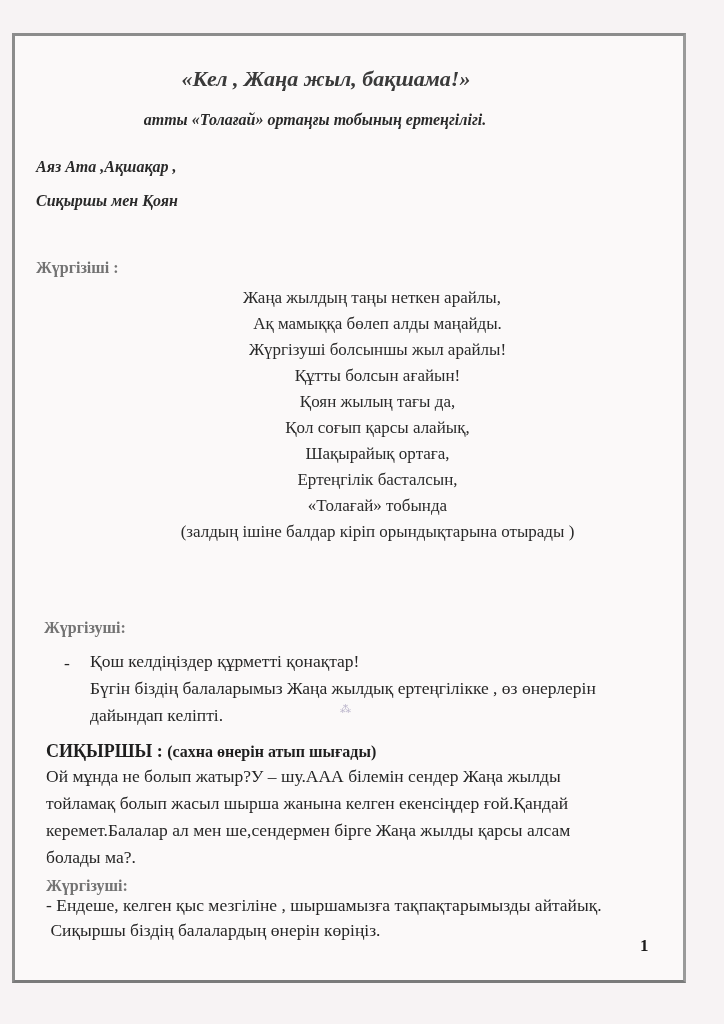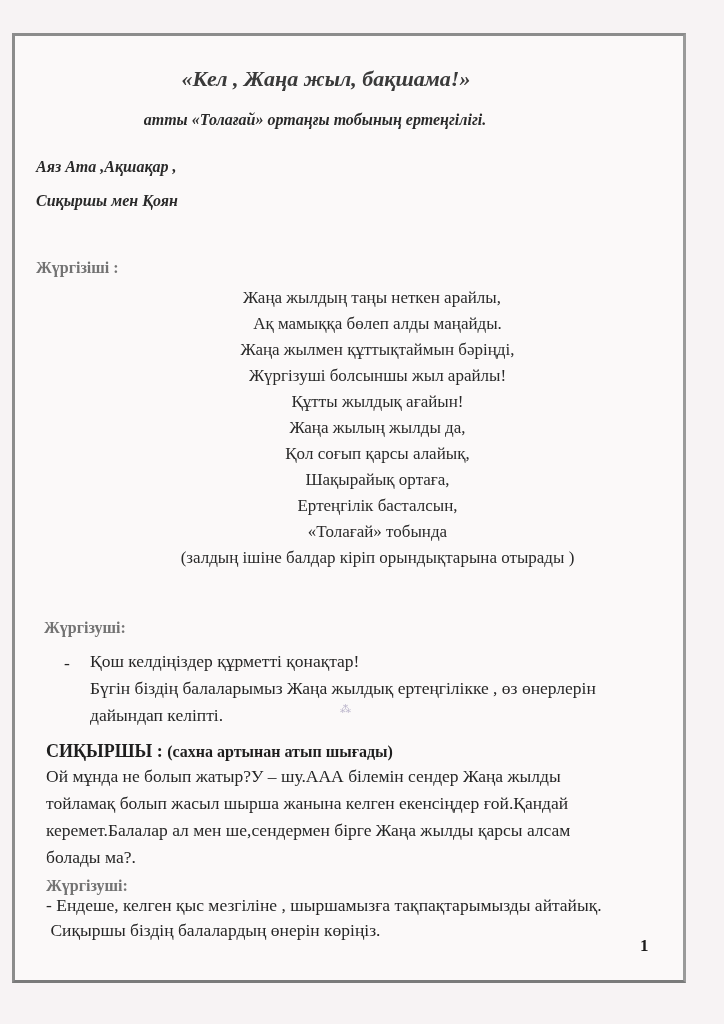--- a/index.html
+++ b/index.html
@@ -127,45 +127,44 @@
 <div class="abs subtitle">атты «Толағай» ортаңғы  тобының ертеңгілігі.</div>
 
 <div class="abs cast" style="top:158px;">Аяз Ата ,Ақшақар ,</div>
 <div class="abs cast" style="top:192px;">Сиқыршы  мен Қоян</div>
 
 <div class="abs speaker" style="top:259px;">Жүргізіші :</div>
 
 <div class="abs poem">
   <div class="p1">Жаңа жылдың таңы неткен арайлы,</div>
   <div>Ақ  мамыққа бөлеп алды маңайды.</div>
-  <div>Жаңа жылмен құттықтаймын бәріңді,</div>
   <div>Жүргізуші болсыншы  жыл арайлы!</div>
-  <div>Құтты жылдық ағайын!</div>
-  <div>Жаңа жылың жылды да,</div>
+  <div>Құтты болсын ағайын!</div>
+  <div>Қоян жылың тағы да,</div>
   <div>Қол соғып қарсы алайық,</div>
   <div>Шақырайық ортаға,</div>
   <div>Ертеңгілік басталсын,</div>
   <div>«Толағай»  тобында</div>
   <div>(залдың  ішіне балдар кіріп орындықтарына отырады )</div>
 </div>
 
 <div class="abs speaker" style="top:619px; left:44px;">Жүргізуші:</div>
 
 <div class="abs bullet-dash body-text">-</div>
 <div class="abs greet body-text">
   <div>Қош келдіңіздер құрметті қонақтар!</div>
   <div>Бүгін біздің балаларымыз Жаңа жылдық ертеңгілікке , өз өнерлерін</div>
   <div>дайындап келіпті.</div>
 </div>
 
 <div class="abs smudge">⁂</div>
 
 <div class="abs magic-head">
   <span>СИҚЫРШЫ :</span>
-  <span class="paren">(сахна артынан атып шығады)</span>
+  <span class="paren">(сахна өнерін атып шығады)</span>
 </div>
 <div class="abs magic-body body-text">
   <div>Ой мұнда не болып жатыр?У – шу.ААА білемін сендер Жаңа жылды</div>
   <div>тойламақ болып жасыл шырша жанына келген екенсіңдер ғой.Қандай</div>
   <div>керемет.Балалар ал мен ше,сендермен бірге Жаңа жылды қарсы алсам</div>
   <div>болады ма?.</div>
 </div>
 
 <div class="abs speaker host3">Жүргізуші:</div>
 <div class="abs host3-body body-text" style="top:893px; line-height:25px;">

